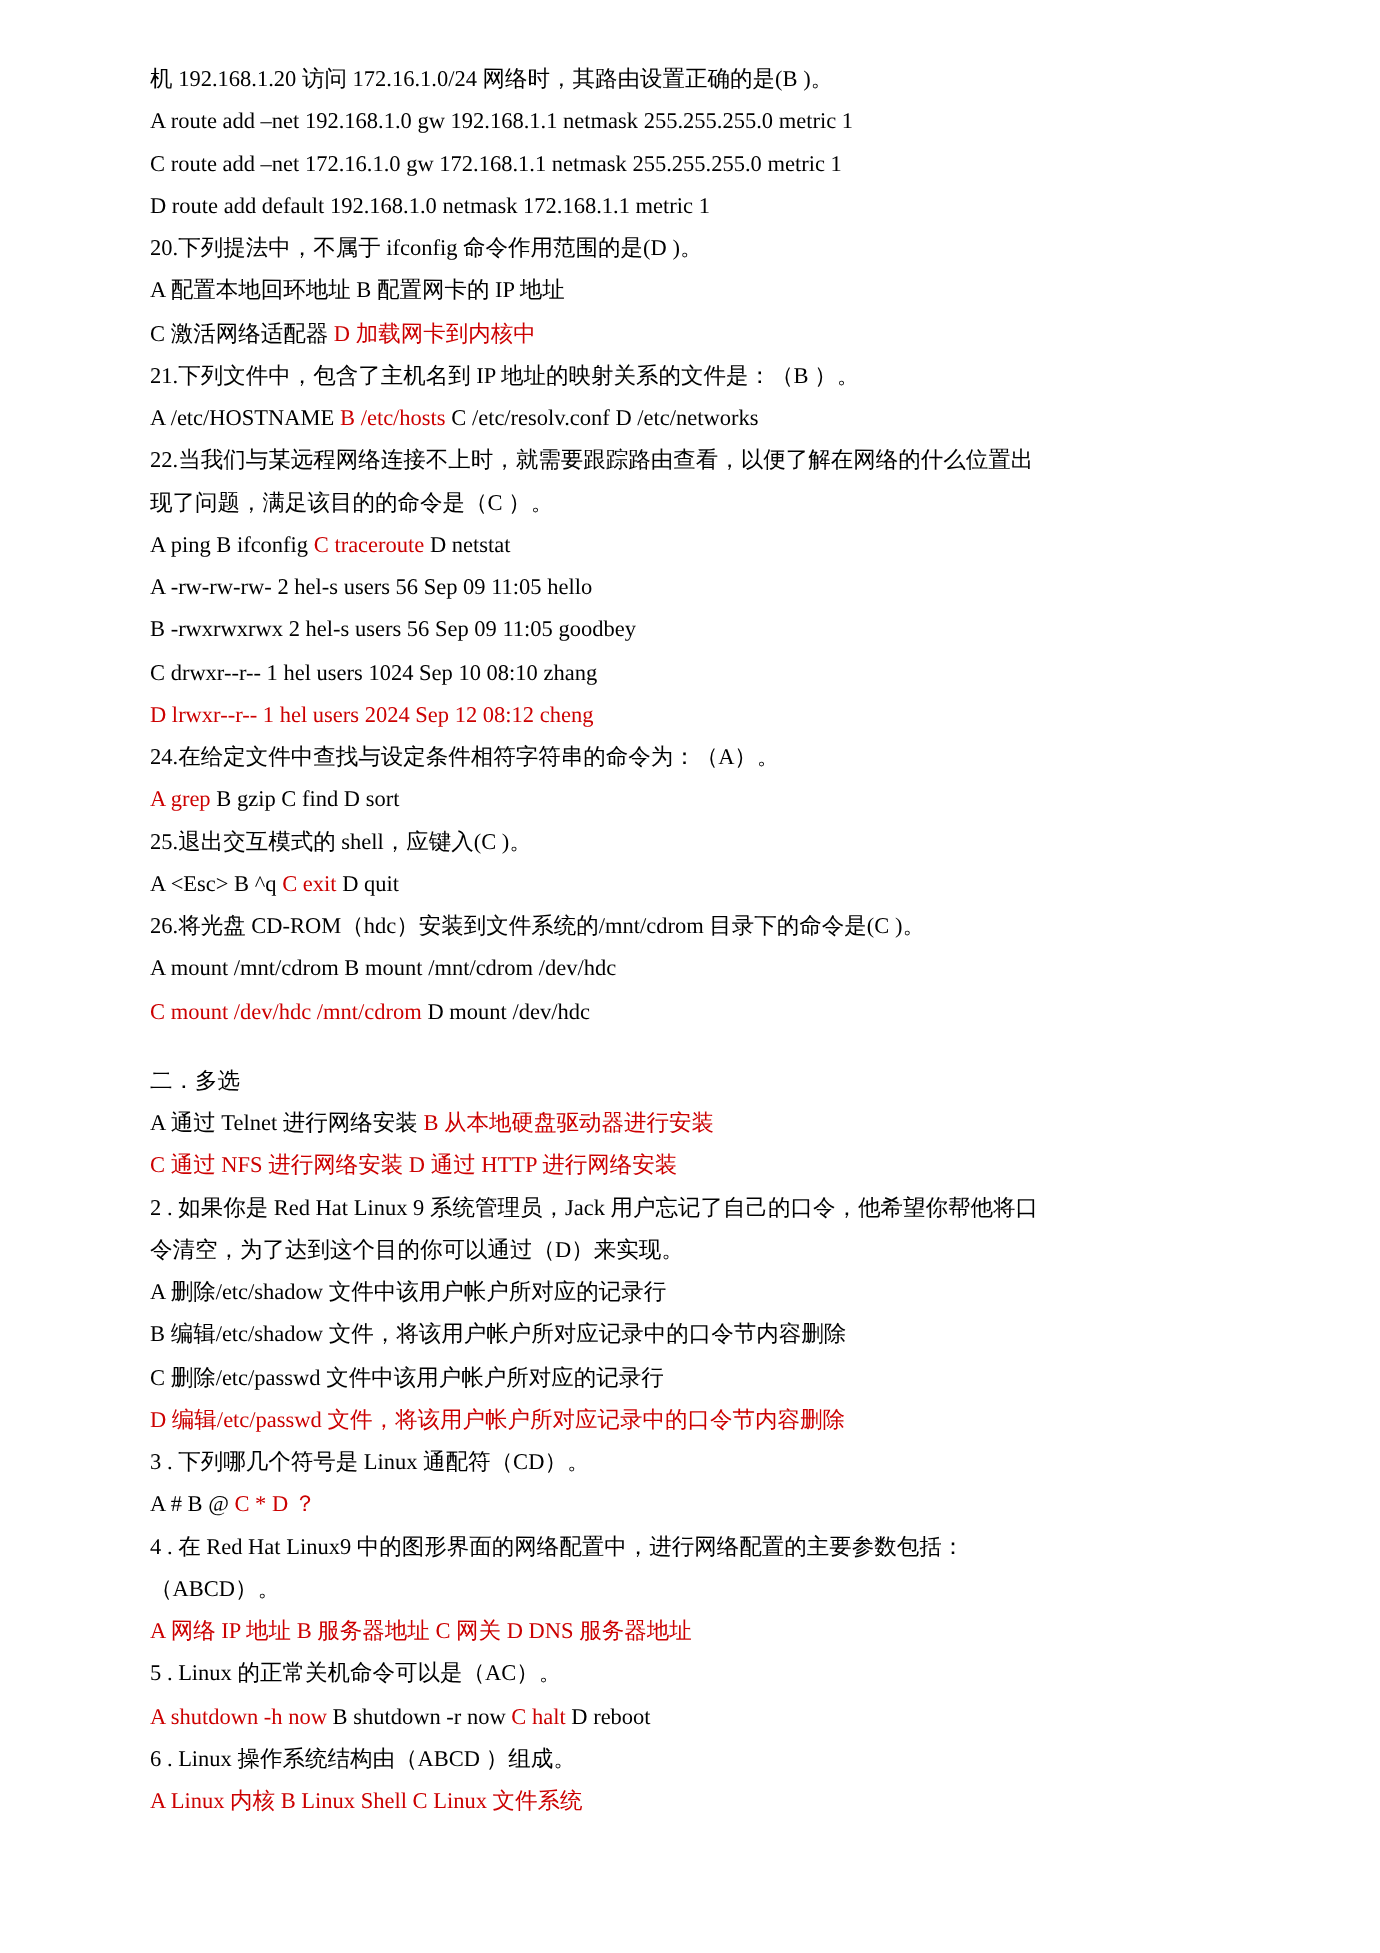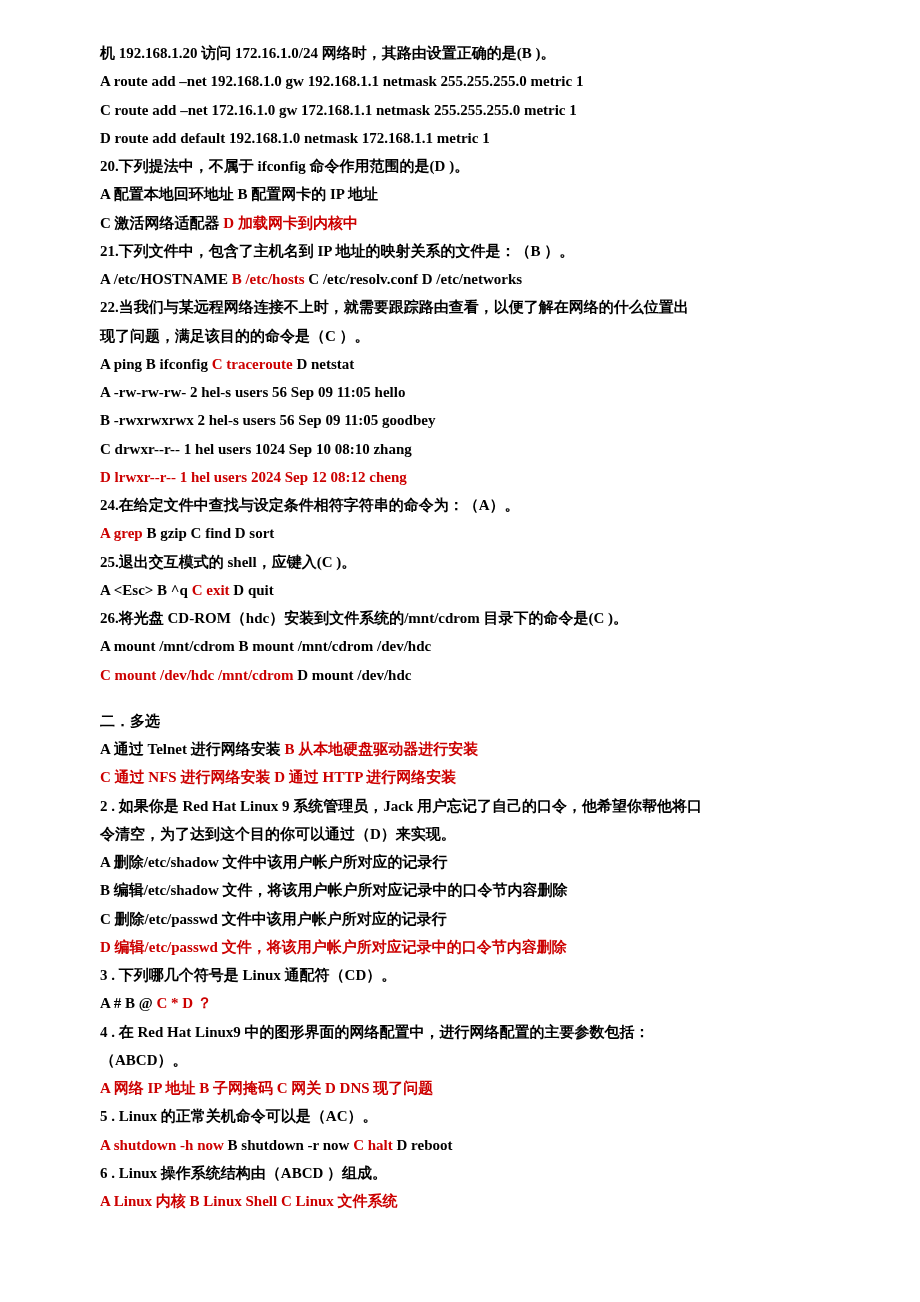--- a/index.html
+++ b/index.html
@@ -13,21 +13,20 @@
       font-size: 15px;
       color: #000000;
       padding: 40px 80px 40px 100px;
       line-height: 1.75;
     }
     .content {
       max-width: 760px;
     }
     .line {
       margin-bottom: 2px;
-      font-weight: bold;
     }
     .red {
       color: #cc0000;
     }
     .normal {
       color: #000000;
     }
   </style>
 </head>
 <body>
@@ -148,21 +147,21 @@
     <span class="normal">A #    B @    </span><span class="red">C *    D ？</span>
   </div>
 
   <div class="line">
     <span class="normal">4 . 在 Red Hat Linux9 中的图形界面的网络配置中，进行网络配置的主要参数包括：</span>
   </div>
   <div class="line">
     <span class="normal">（ABCD）。</span>
   </div>
   <div class="line">
-    <span class="red">A 网络 IP 地址   B 子网掩码   C 网关   D DNS 现了问题</span>
+    <span class="red">A 网络 IP 地址   B 服务器地址   C 网关   D DNS 服务器地址</span>
   </div>
 
   <div class="line">
     <span class="normal">5 . Linux 的正常关机命令可以是（AC）。</span>
   </div>
   <div class="line">
     <span class="red">A shutdown -h now</span><span class="normal">   B shutdown -r now   </span><span class="red">C halt</span><span class="normal">    D reboot</span>
   </div>
 
   <div class="line">

